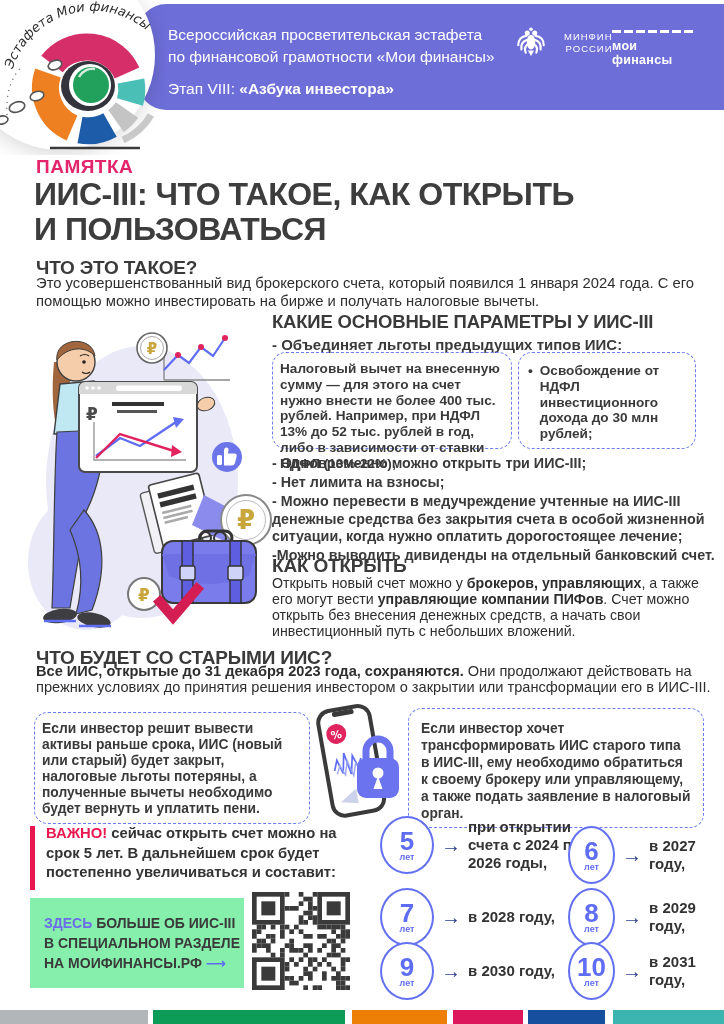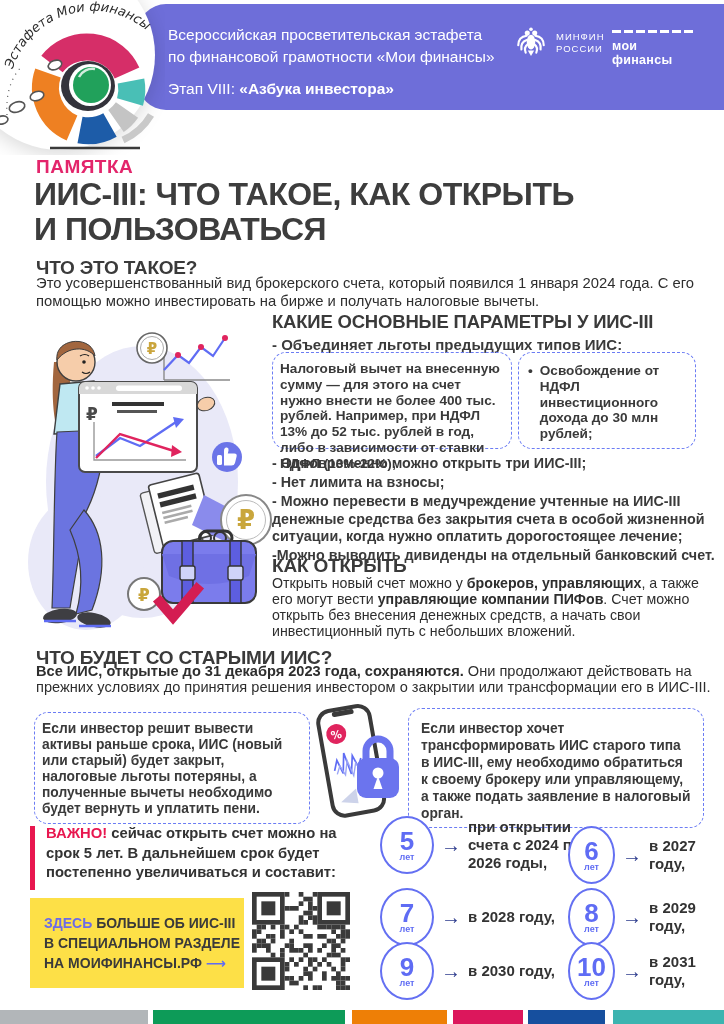--- a/index.html
+++ b/index.html
@@ -4,21 +4,21 @@
 <style>
   html,body{margin:0;padding:0;background:#fff;}
   .page{position:relative;width:724px;height:1024px;background:#fff;overflow:hidden;
         font-family:"Liberation Sans","DejaVu Sans",sans-serif;color:#2e2e2e;}
   .abs{position:absolute;}
   
   .banner{left:138px;top:4px;width:586px;height:106px;background:#6e6ed9;border-radius:28px 0 0 28px;}
   .banner-text{position:absolute;left:30px;top:20px;color:#fff;font-size:15.5px;line-height:22px;}
   .banner-stage{position:absolute;left:30px;top:76px;color:#fff;font-size:15.5px;}
   .banner-stage b{font-weight:700;}
-  .minfin{left:514px;top:24px;display:flex;gap:8px;align-items:center;color:#fff;}
+  .minfin{left:514px;top:24px;display:flex;gap:16px;align-items:center;color:#fff;text-align:right;}
   .minfin-txt{font-size:9.5px;letter-spacing:1px;line-height:12px;font-weight:400;}
   .brand{left:612px;top:30px;width:86px;color:#fff;}
   .brand-dash{height:3px;width:82px;background:repeating-linear-gradient(90deg,#fff 0 9px,transparent 9px 12px);margin-bottom:6px;}
   .brand-name{font-size:12.5px;font-weight:700;letter-spacing:.3px;}
   
   .label-pink{left:36px;top:156px;font-size:19px;font-weight:700;color:#e3256b;letter-spacing:.5px;}
   .title{left:34px;top:177px;font-size:32px;line-height:35px;font-weight:800;color:#3d3d3d;letter-spacing:-.5px;}
   .h2{font-size:19px;font-weight:800;color:#3a3a3a;letter-spacing:-.2px;margin-top:6px;}
   .h2s{font-size:18.5px;font-weight:800;color:#3a3a3a;letter-spacing:-.2px;}
   .body-txt{font-size:14.8px;line-height:18px;color:#2e2e2e;}
@@ -51,21 +51,21 @@
   .year-unit{font-size:9px;font-weight:700;margin-top:-1px;}
   .year-arrow{font-size:20px;font-weight:700;color:#2b3a8c;}
   .year-text{font-size:15px;font-weight:700;color:#333;line-height:18px;}
   .y0{left:380px;top:816px;}.y0 .year-text{width:132px;}
   .y1{left:568px;top:826px;}
   .y2{left:380px;top:888px;}
   .y3{left:568px;top:888px;}
   .y4{left:380px;top:942px;}
   .y5{left:568px;top:942px;}
   
-  .qr-box{left:30px;top:898px;width:214px;height:90px;background:#fde047;}
+  .qr-box{left:30px;top:898px;width:214px;height:90px;background:#86efac;}
   .qr-note{position:absolute;left:14px;top:15px;font-size:14px;font-weight:700;color:#3a3a3a;line-height:20px;}
   .qr-note .accent{color:#6b6be8;}
   .qr-arrow{color:#5f6cf4;font-family:"DejaVu Sans",sans-serif;letter-spacing:-1px;}
   .qr-code{left:252px;top:892px;width:98px;height:98px;}
   .stripes{left:0;top:1010px;width:724px;height:14px;}
 </style>
 </head>
 <body>
 
 <div class="page">

